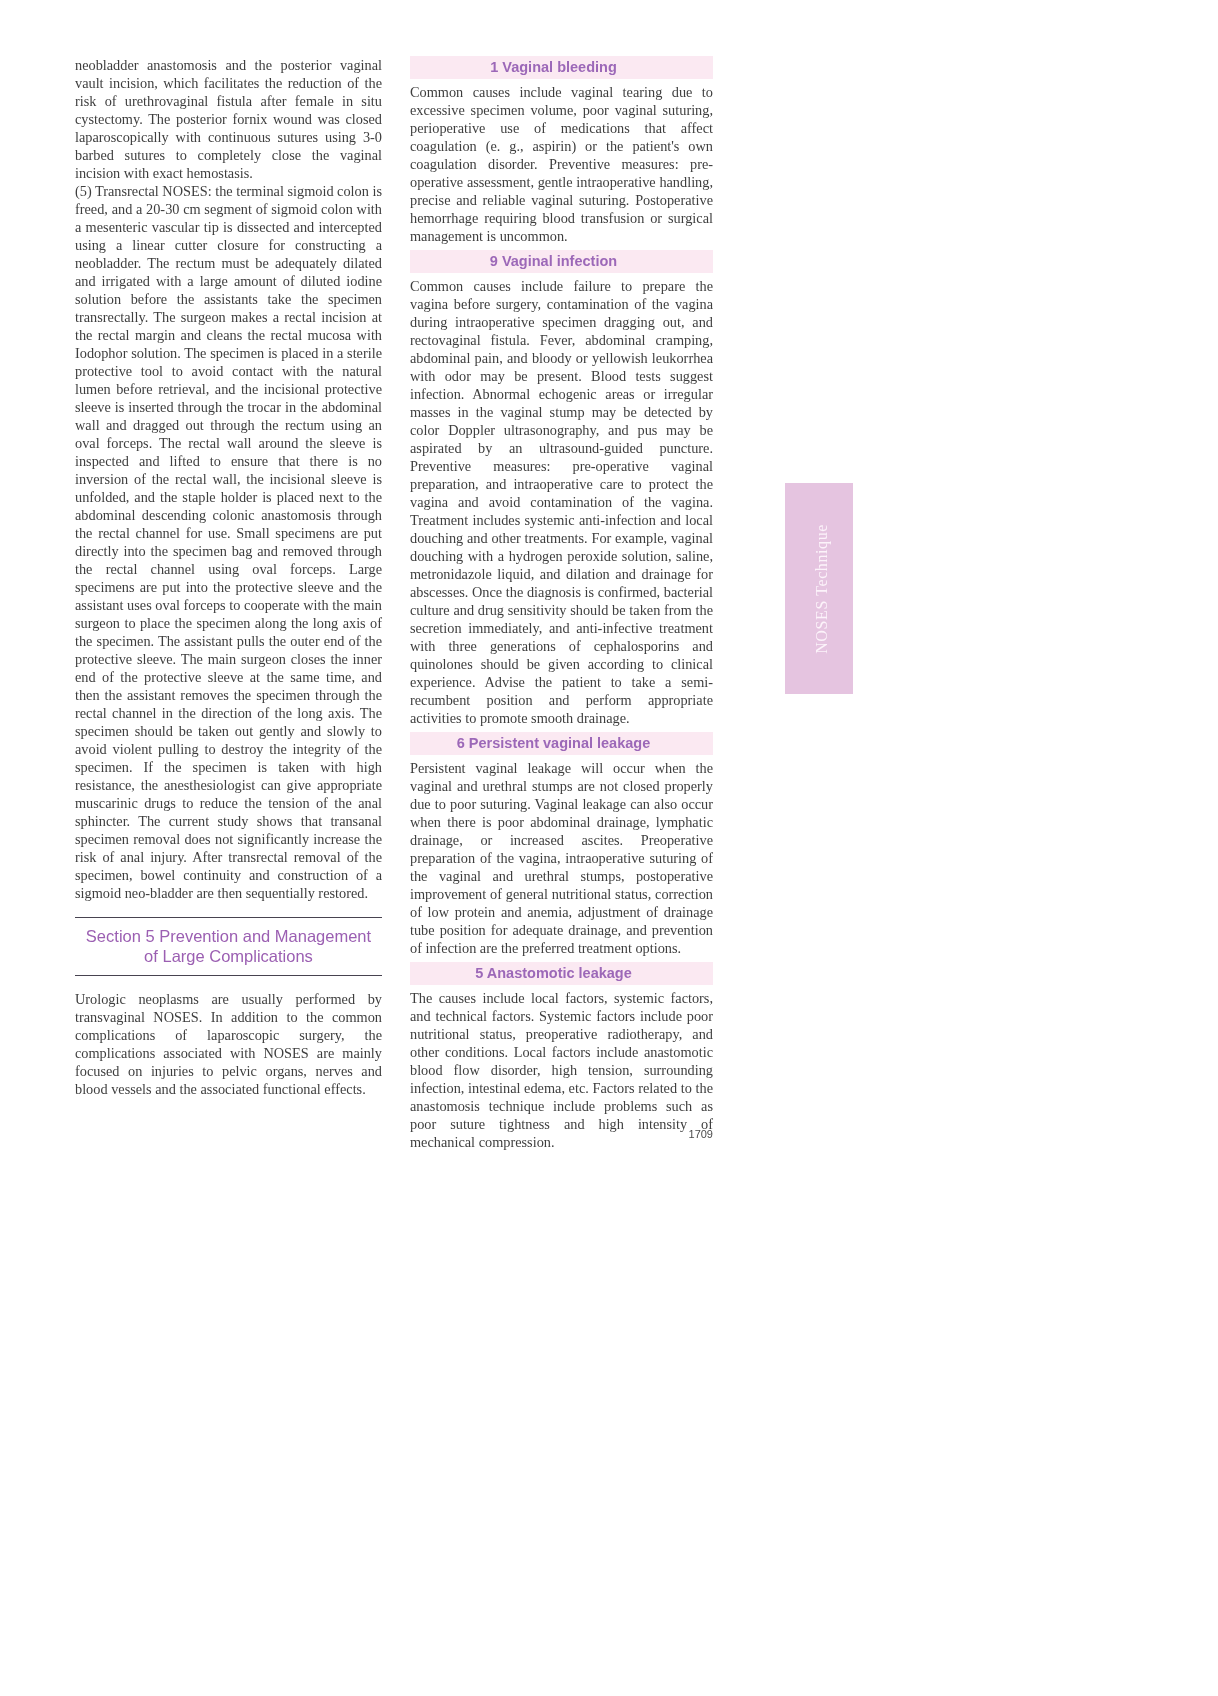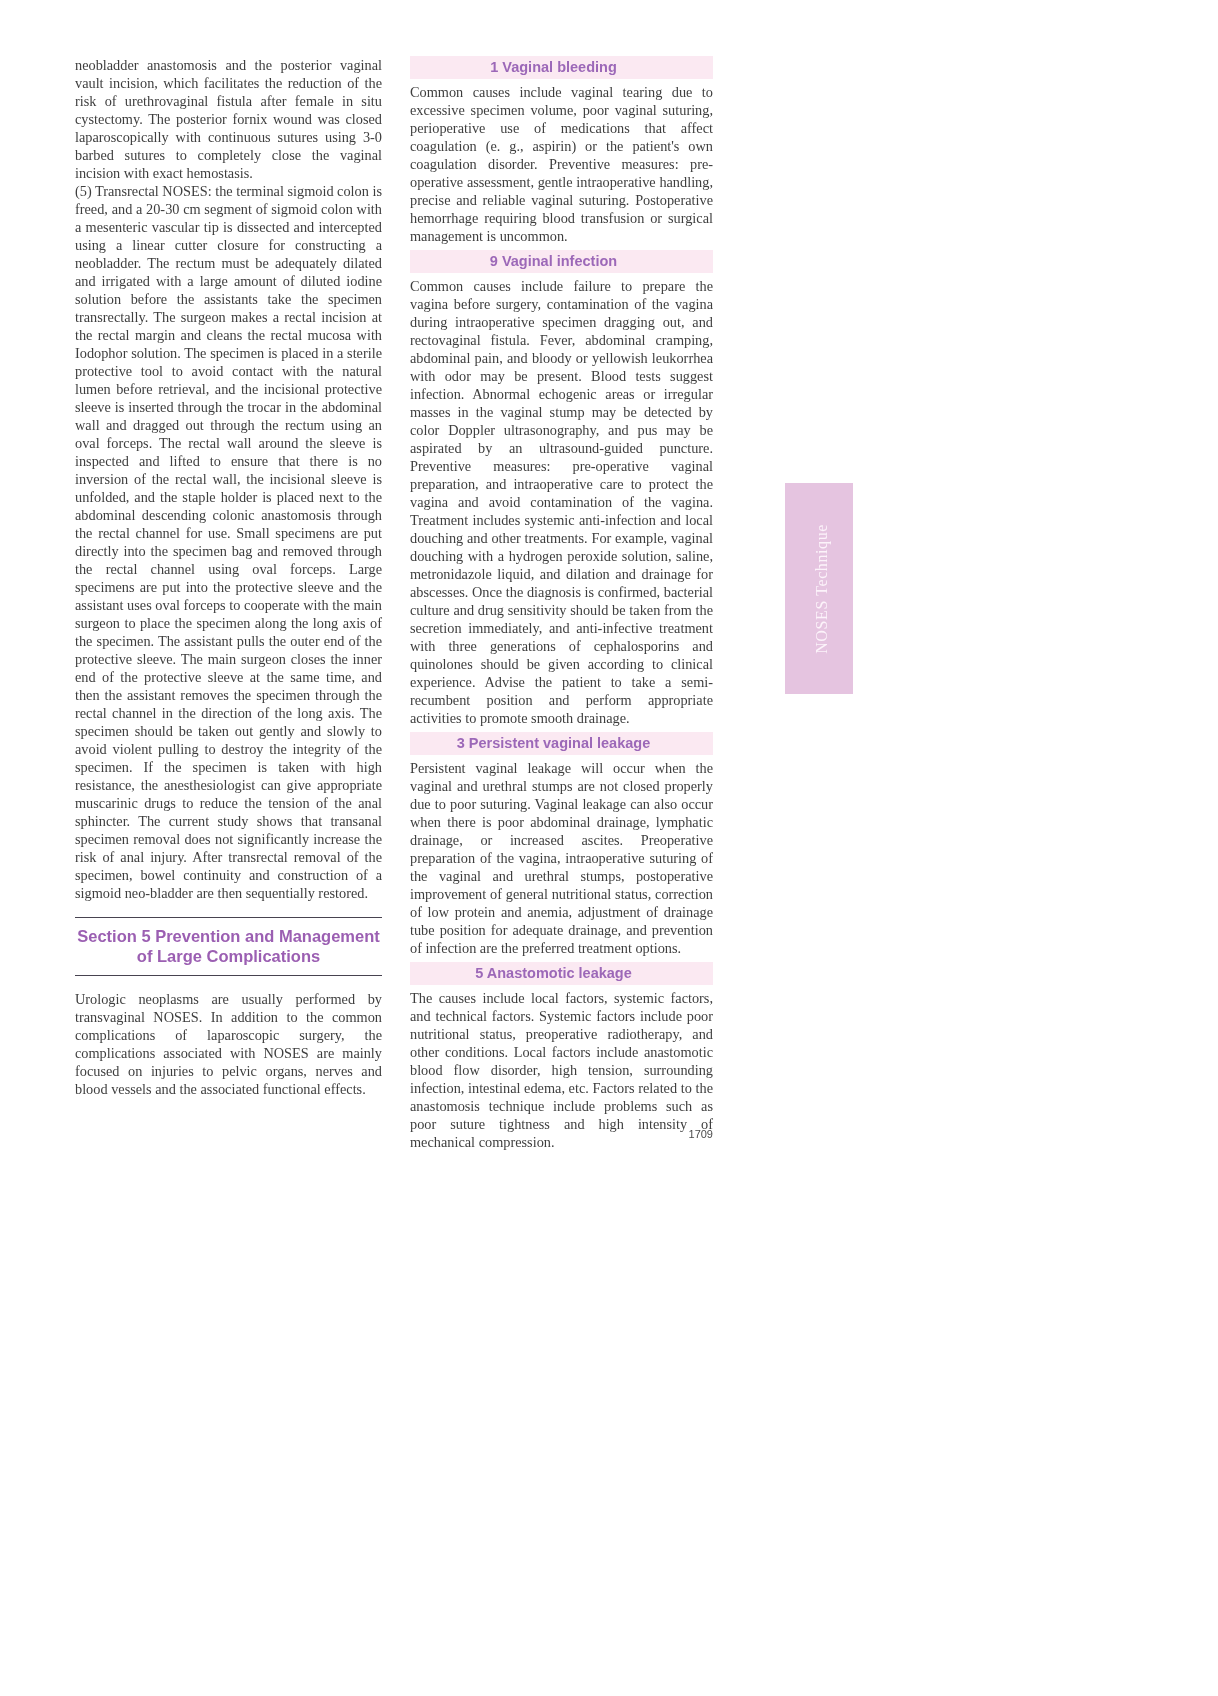--- a/index.html
+++ b/index.html
@@ -36,21 +36,21 @@
   }
   .band-heading.first { margin-top: 0; }
   .section-heading {
     margin-top: 15px;
     margin-bottom: 14px;
     padding: 8px 0 9px 0;
     border-top: 1.5px solid #474350;
     border-bottom: 1.5px solid #474350;
     color: #9b5fb2;
     font-family: "Liberation Sans", sans-serif;
-    font-weight: bold;
+    font-weight: normal;
     font-size: 16.5px;
     line-height: 20px;
     text-align: center;
   }
   .side-tab {
     position: absolute;
     left: 785px;
     top: 483px;
     width: 68px;
     height: 211px;
@@ -96,21 +96,21 @@
     <p class="body-text">Urologic neoplasms are usually performed by transvaginal NOSES. In addition to the common complications of laparoscopic surgery, the complications associated with NOSES are mainly focused on injuries to pelvic organs, nerves and blood vessels and the associated functional effects.</p>
   </div>
 
   <div class="col col-right">
     <div class="band-heading first">1 Vaginal bleeding</div>
     <p class="body-text">Common causes include vaginal tearing due to excessive specimen volume, poor vaginal suturing, perioperative use of medications that affect coagulation (e. g., aspirin) or the patient's own coagulation disorder. Preventive measures: pre-operative assessment, gentle intraoperative handling, precise and reliable vaginal suturing. Postoperative hemorrhage requiring blood transfusion or surgical management is uncommon.</p>
 
     <div class="band-heading">9 Vaginal infection</div>
     <p class="body-text">Common causes include failure to prepare the vagina before surgery, contamination of the vagina during intraoperative specimen dragging out, and rectovaginal fistula. Fever, abdominal cramping, abdominal pain, and bloody or yellowish leukorrhea with odor may be present. Blood tests suggest infection. Abnormal echogenic areas or irregular masses in the vaginal stump may be detected by color Doppler ultrasonography, and pus may be aspirated by an ultrasound-guided puncture. Preventive measures: pre-operative vaginal preparation, and intraoperative care to protect the vagina and avoid contamination of the vagina. Treatment includes systemic anti-infection and local douching and other treatments. For example, vaginal douching with a hydrogen peroxide solution, saline, metronidazole liquid, and dilation and drainage for abscesses. Once the diagnosis is confirmed, bacterial culture and drug sensitivity should be taken from the secretion immediately, and anti-infective treatment with three generations of cephalosporins and quinolones should be given according to clinical experience. Advise the patient to take a semi-recumbent position and perform appropriate activities to promote smooth drainage.</p>
 
-    <div class="band-heading">3 Persistent vaginal leakage</div>
+    <div class="band-heading">6 Persistent vaginal leakage</div>
     <p class="body-text">Persistent vaginal leakage will occur when the vaginal and urethral stumps are not closed properly due to poor suturing. Vaginal leakage can also occur when there is poor abdominal drainage, lymphatic drainage, or increased ascites. Preoperative preparation of the vagina, intraoperative suturing of the vaginal and urethral stumps, postoperative improvement of general nutritional status, correction of low protein and anemia, adjustment of drainage tube position for adequate drainage, and prevention of infection are the preferred treatment options.</p>
 
     <div class="band-heading">5 Anastomotic leakage</div>
     <p class="body-text">The causes include local factors, systemic factors, and technical factors. Systemic factors include poor nutritional status, preoperative radiotherapy, and other conditions. Local factors include anastomotic blood flow disorder, high tension, surrounding infection, intestinal edema, etc. Factors related to the anastomosis technique include problems such as poor suture tightness and high intensity of mechanical compression.</p>
   </div>
 
   <div class="side-tab">
     <span class="side-tab-label">NOSES Technique</span>
   </div>
 

